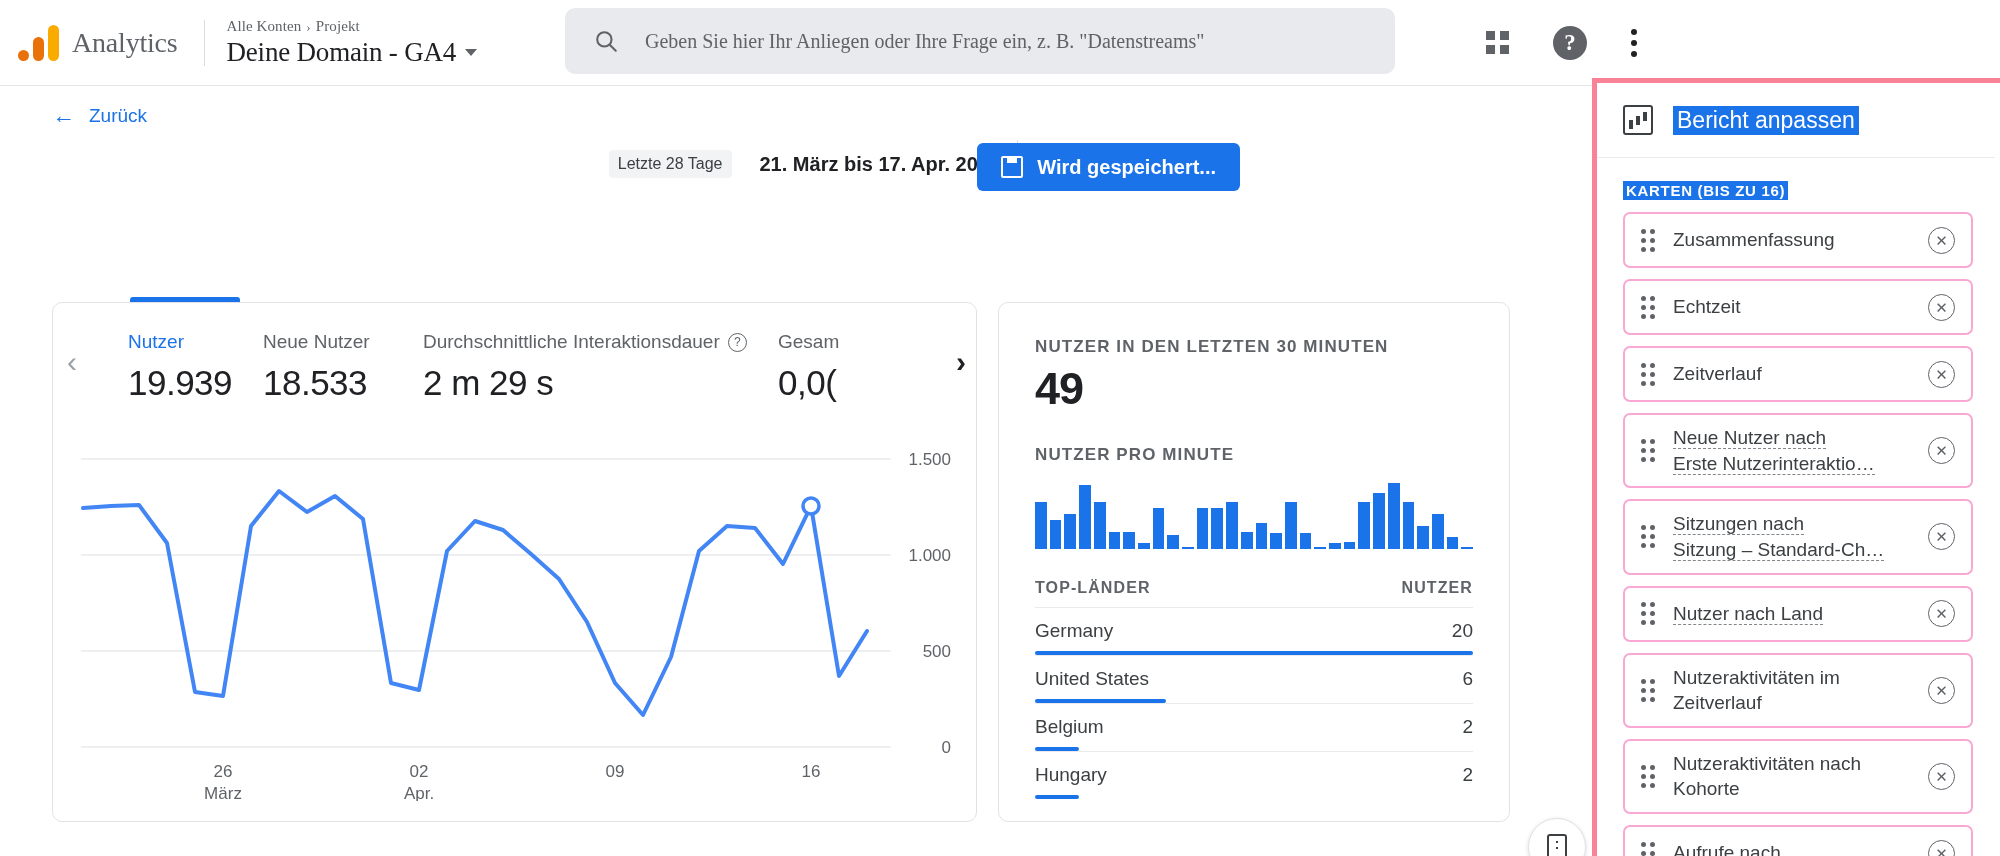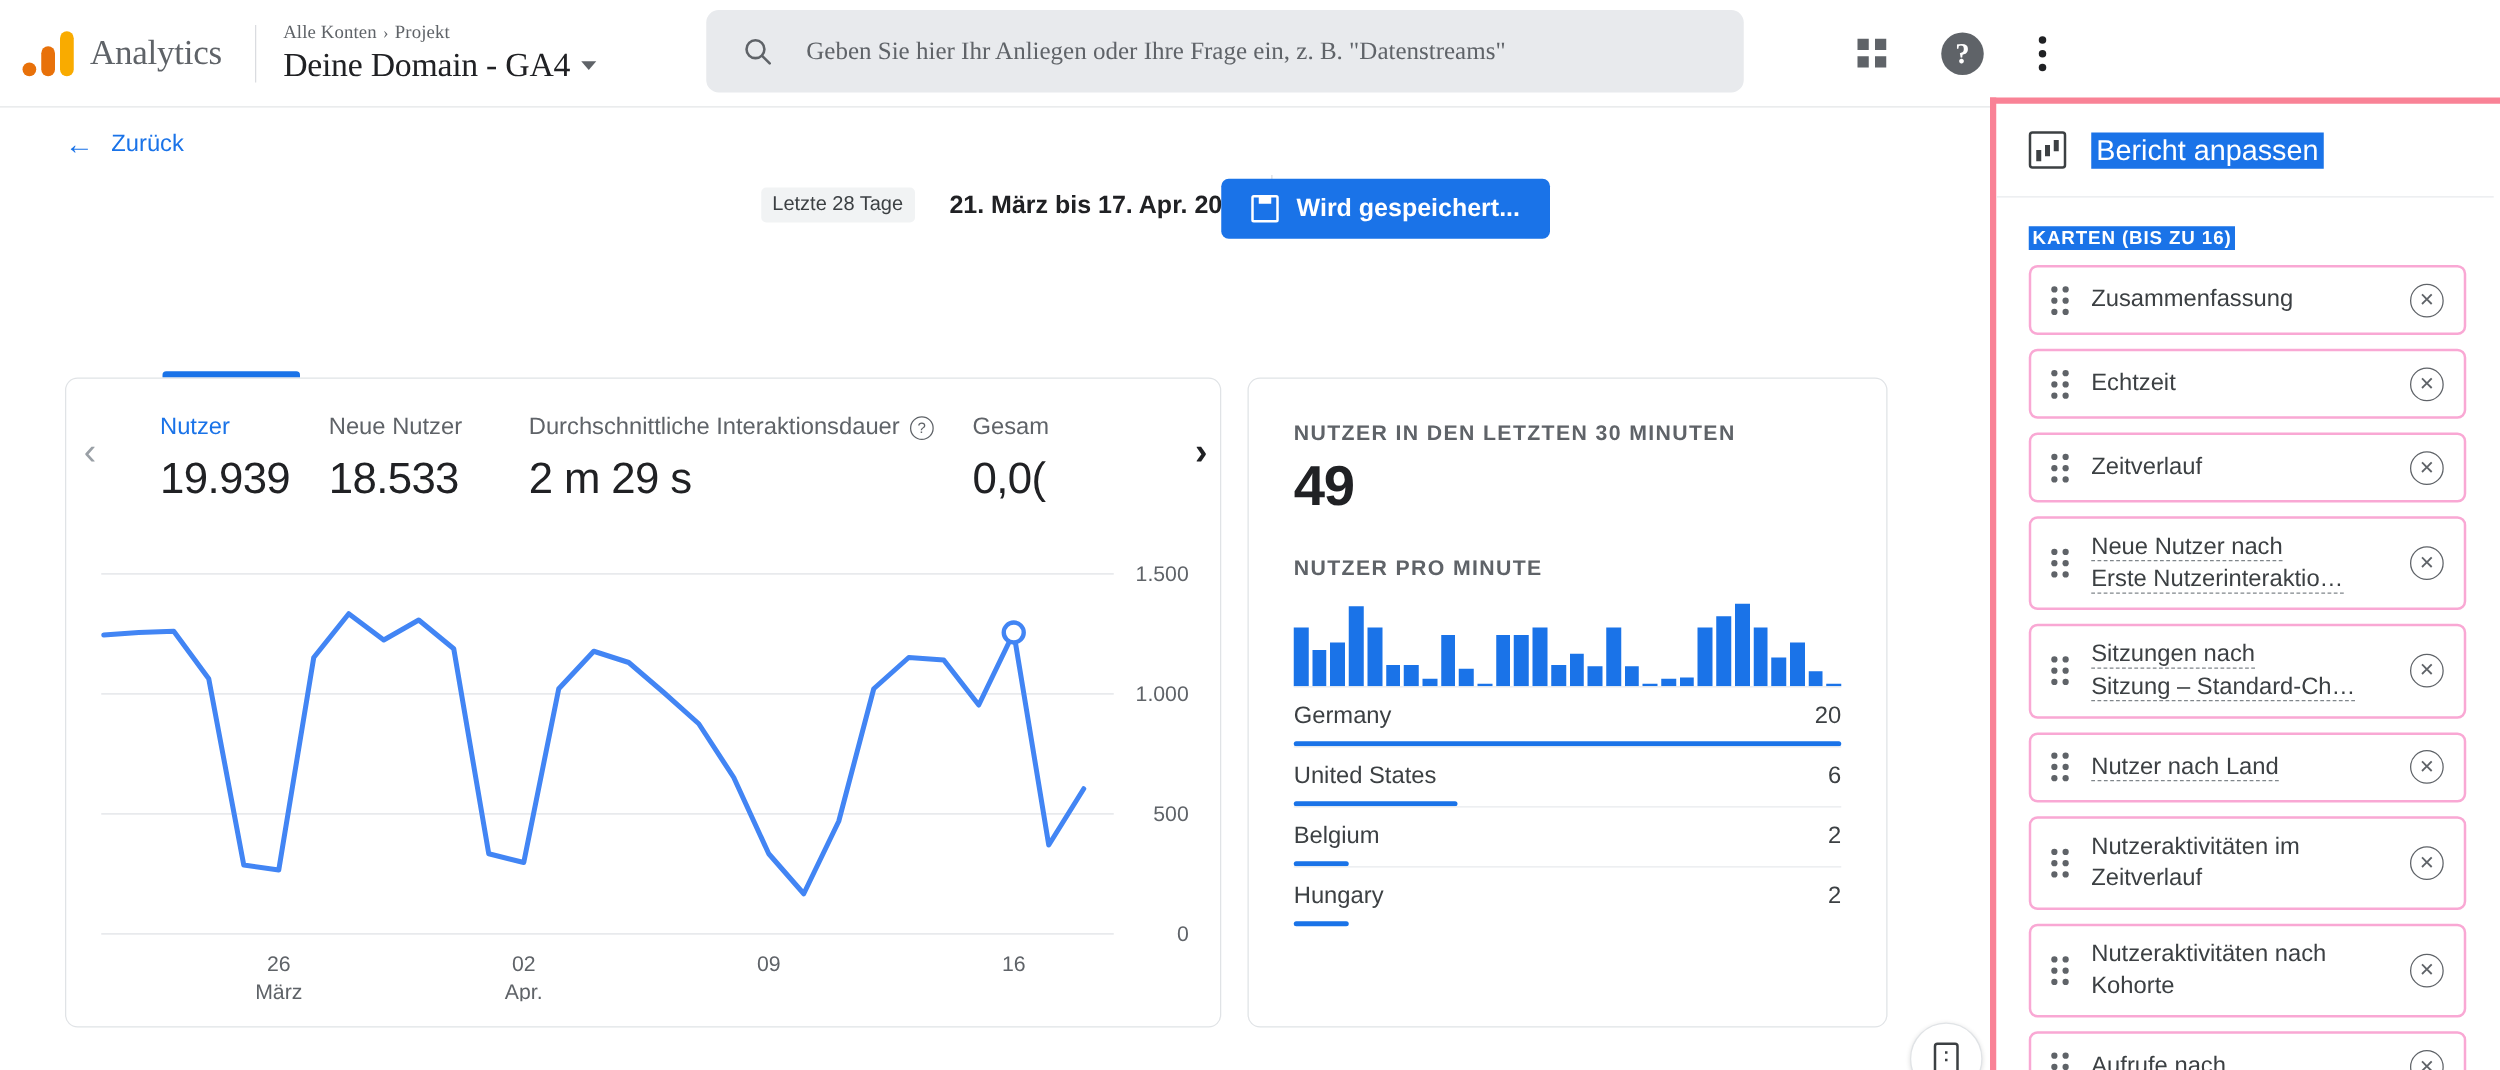--- a/index.html
+++ b/index.html
@@ -300,20 +300,24 @@
           <i style="height: 46.6667px;"></i>
           <i style="height: 56px;"></i>
           <i style="height: 66.5px;"></i>
           <i style="height: 46.6667px;"></i>
           <i style="height: 23.3333px;"></i>
           <i style="height: 35px;"></i>
           <i style="height: 11.6667px;"></i>
           <i style="height: 2.33333px;"></i>
         </div>
 
+      <div class="tbl-head">
+        <span>TOP-LÄNDER</span>
+        <span>NUTZER</span>
+      </div>
       <div id="country-rows">
           <div class="trow">
             <div class="trow-inner">
               <span class="t-name">Germany</span>
               <span class="t-val">20</span>
             </div>
             <div class="t-bar" style="width: 100%;"></div>
           </div>
           <div class="trow">
             <div class="trow-inner">

